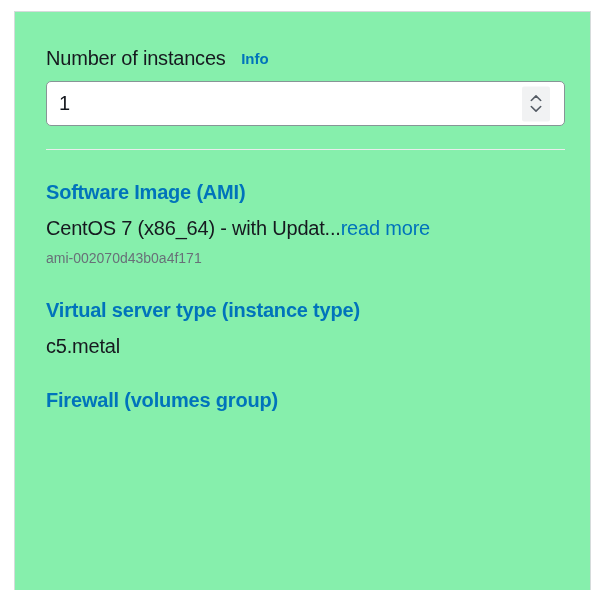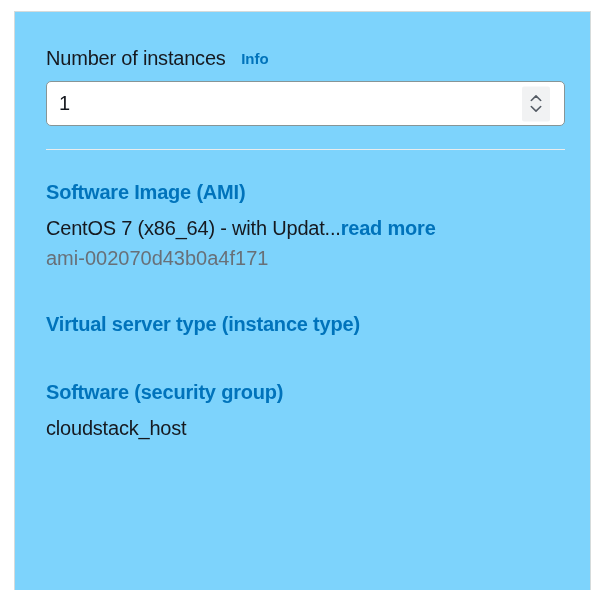--- a/index.html
+++ b/index.html
@@ -2,21 +2,21 @@
 <html style="--link-blue: #0073bb; --text-dark: #16191f; --text-muted: #687078; --panel-border: #d5dbdb; --divider: #eaeded; --input-border: #879596; --stepper-bg: #f1f2f3; --stepper-icon: #545b64;"><head>
 <meta charset="utf-8">
 <style>
   html,body{margin:0;padding:0;background:#ffffff;}
   .screen{
     position:relative;width:606px;height:605px;background:#ffffff;overflow:hidden;
     font-family:"Liberation Sans",sans-serif;color:var(--text-dark,#16191f);
   }
   .panel{
     position:absolute;left:14px;top:11px;width:577px;height:579px;box-sizing:border-box;
-    background:#7dd3fc;
+    background:#86efac;
     border-top:1px solid var(--panel-border,#d5dbdb);
     border-left:1px solid var(--panel-border,#d5dbdb);
     border-right:1px solid var(--panel-border,#d5dbdb);
     padding:34px 25px 0 31px;
   }
   .label-row{line-height:24px;font-size:20px;}
   .field-label{color:var(--text-dark,#16191f);letter-spacing:-0.2px;}
   .info-link{
     font-size:15px;font-weight:700;color:var(--link-blue,#0073bb);
     margin-left:10px;text-decoration:none;cursor:pointer;vertical-align:1px;
@@ -29,35 +29,35 @@
     padding:0 56px 0 12px;outline:none;
   }
   .stepper{
     position:absolute;right:15px;top:50%;transform:translateY(-50%);
     width:28px;height:35px;background:var(--stepper-bg,#f1f2f3);border-radius:2px;
     display:flex;flex-direction:column;align-items:center;justify-content:center;
     gap:4px;color:var(--stepper-icon,#545b64);cursor:pointer;
   }
   .chev{width:12px;height:7px;display:block;}
   .divider{height:1px;background:var(--divider,#eaeded);margin-top:23px;}
-  .section{margin-top:44px;}
+  .section{margin-top:30px;}
   .section.first{margin-top:30px;}
   .section-heading{
     display:inline-block;font-size:20px;font-weight:700;line-height:24px;
     color:var(--link-blue,#0073bb);text-decoration:none;cursor:pointer;letter-spacing:-0.2px;
   }
   .section-value{
     margin-top:12px;font-size:20px;line-height:24px;color:var(--text-dark,#16191f);
     letter-spacing:-0.2px;
   }
   .read-more{
-    color:var(--link-blue,#0073bb);font-weight:700;text-decoration:none;cursor:pointer;text-align:center;
+    color:var(--link-blue,#0073bb);font-weight:400;text-decoration:none;cursor:pointer;text-align:center;
   }
   .section-sub{
-    margin-top:8px;font-size:20px;line-height:20px;color:var(--text-muted,#687078);
+    margin-top:8px;font-size:14px;line-height:20px;color:var(--text-muted,#687078);
   }
 </style>
 </head>
 <body>
 
 <div class="screen">
   <div class="panel">
 
     <div>
       <div class="label-row">
@@ -82,24 +82,24 @@
     <div class="section first">
       <a class="section-heading">Software Image (AMI)</a>
       <div class="section-value">
         <span>CentOS 7 (x86_64) - with Updat...</span><a class="read-more">read more</a>
       </div>
       <div class="section-sub">ami-002070d43b0a4f171</div>
     </div>
 
     <div class="section">
       <a class="section-heading">Virtual server type (instance type)</a>
+      <div class="section-value">c5.metal</div>
     </div>
 
     <div class="section">
-      <a class="section-heading">Software (security group)</a>
-      <div class="section-value">cloudstack_host</div>
+      <a class="section-heading">Firewall (volumes group)</a>
     </div>
 
     <div class="section">
     </div>
 
   </div>
 </div>
 
 </body></html>

